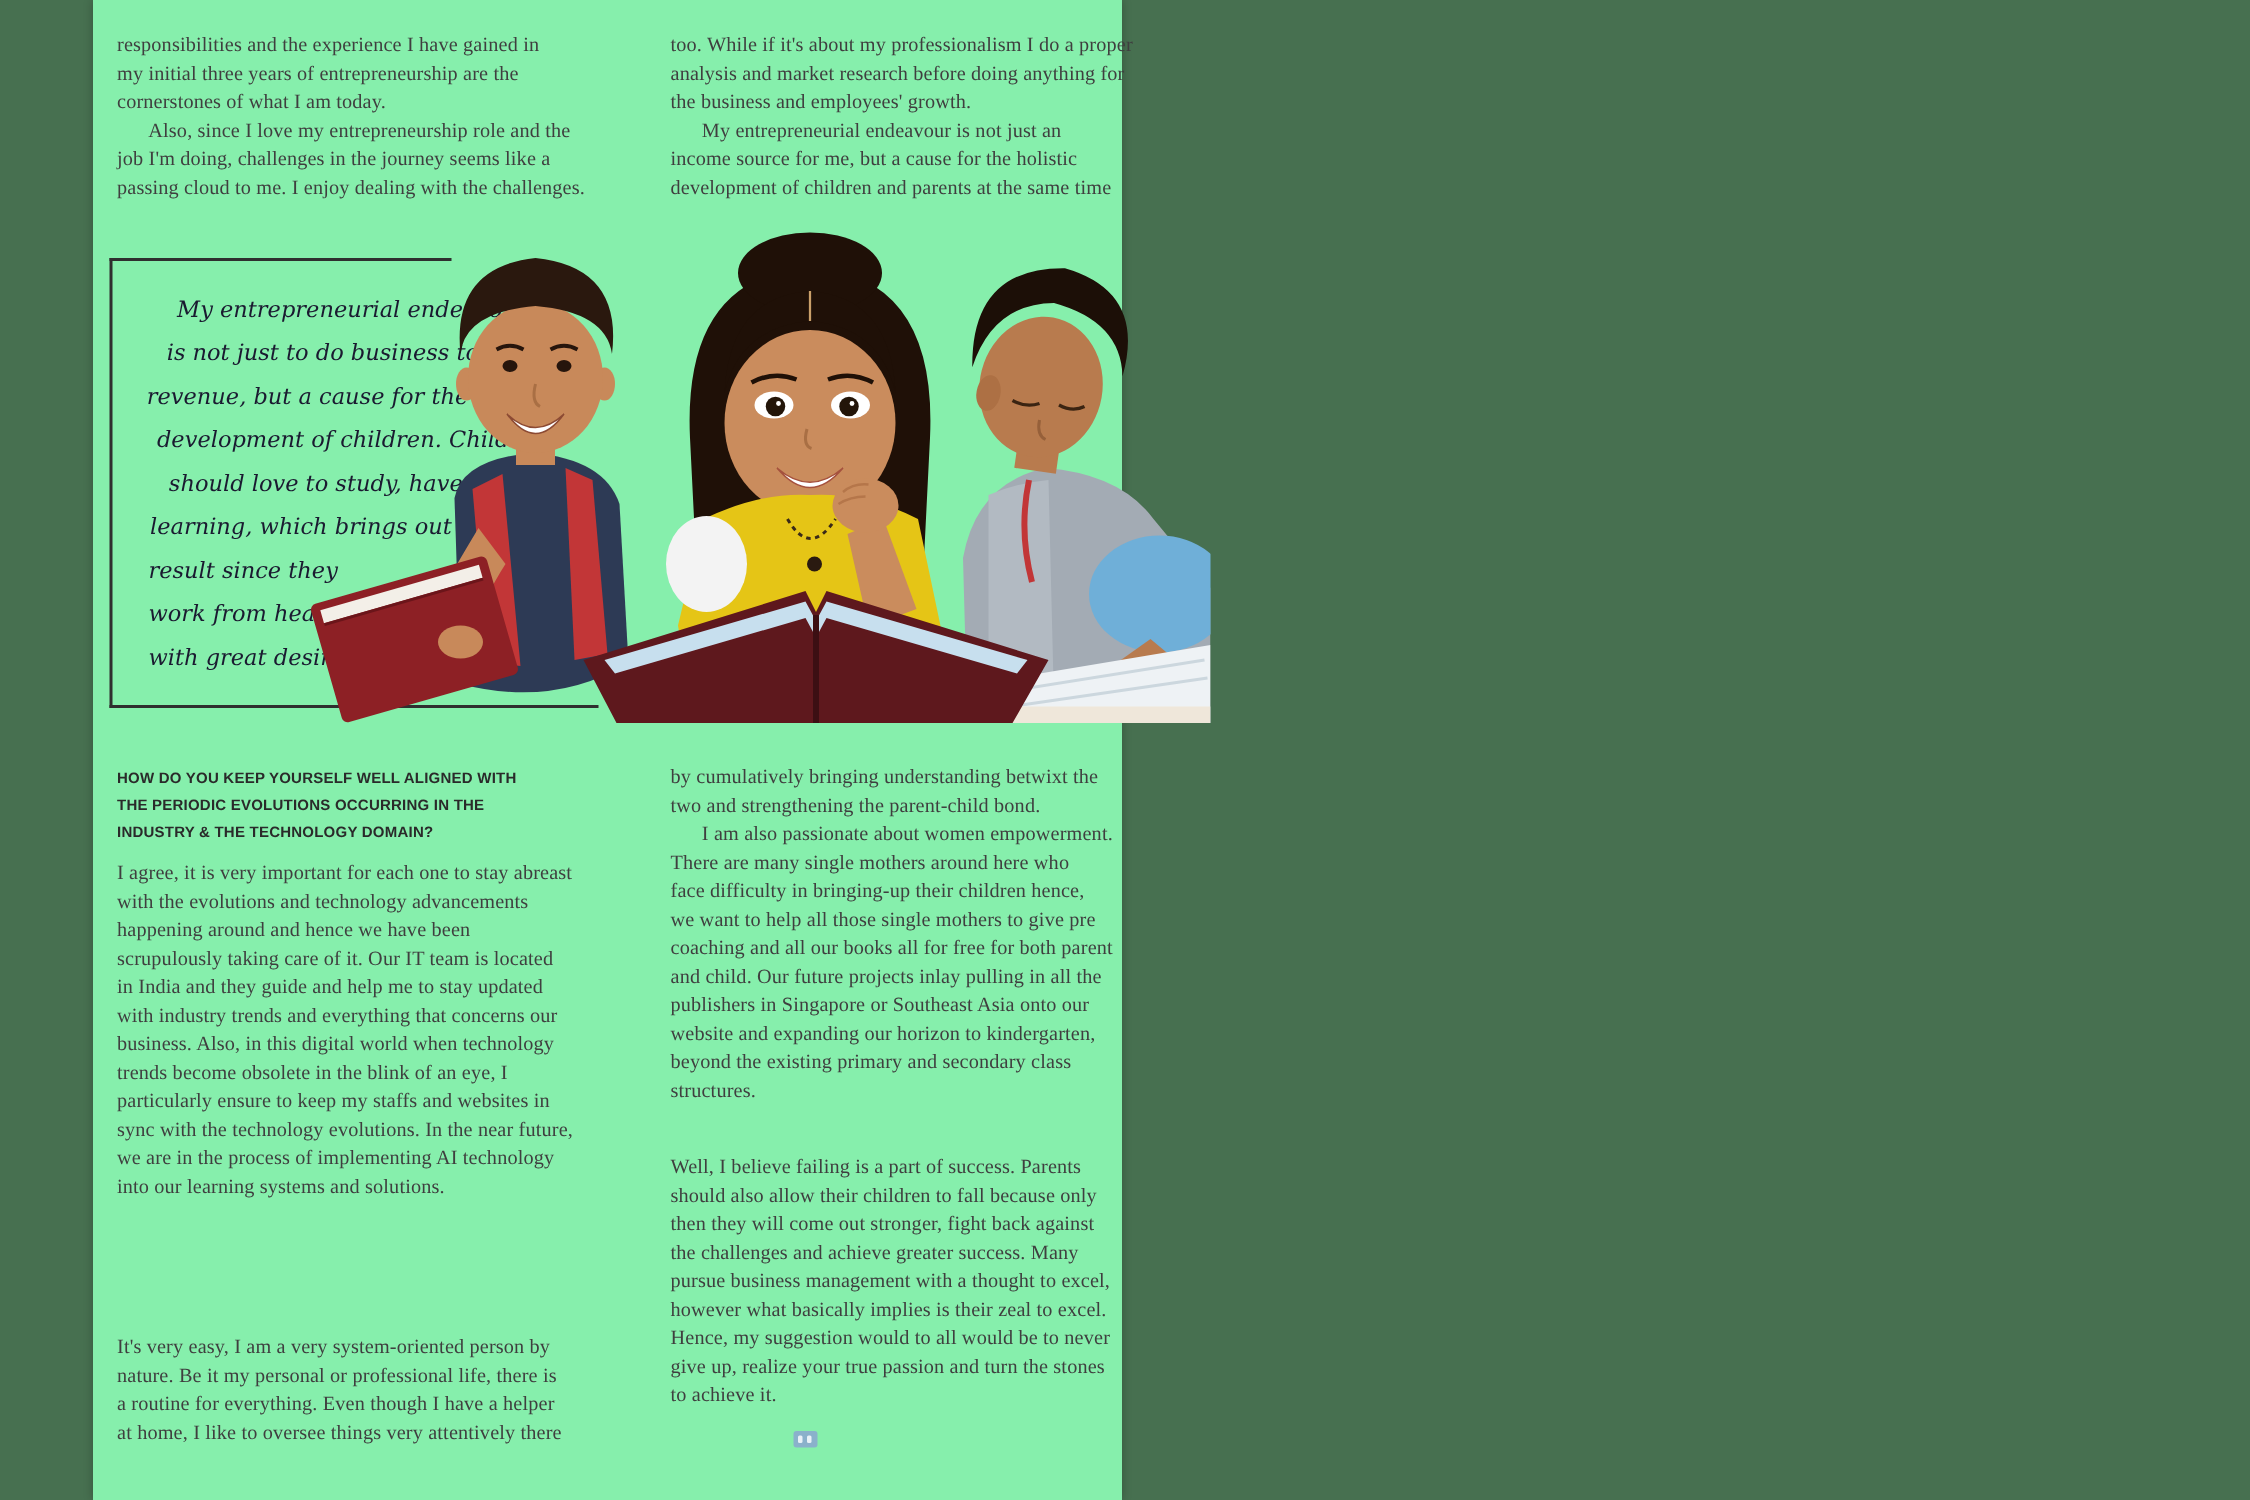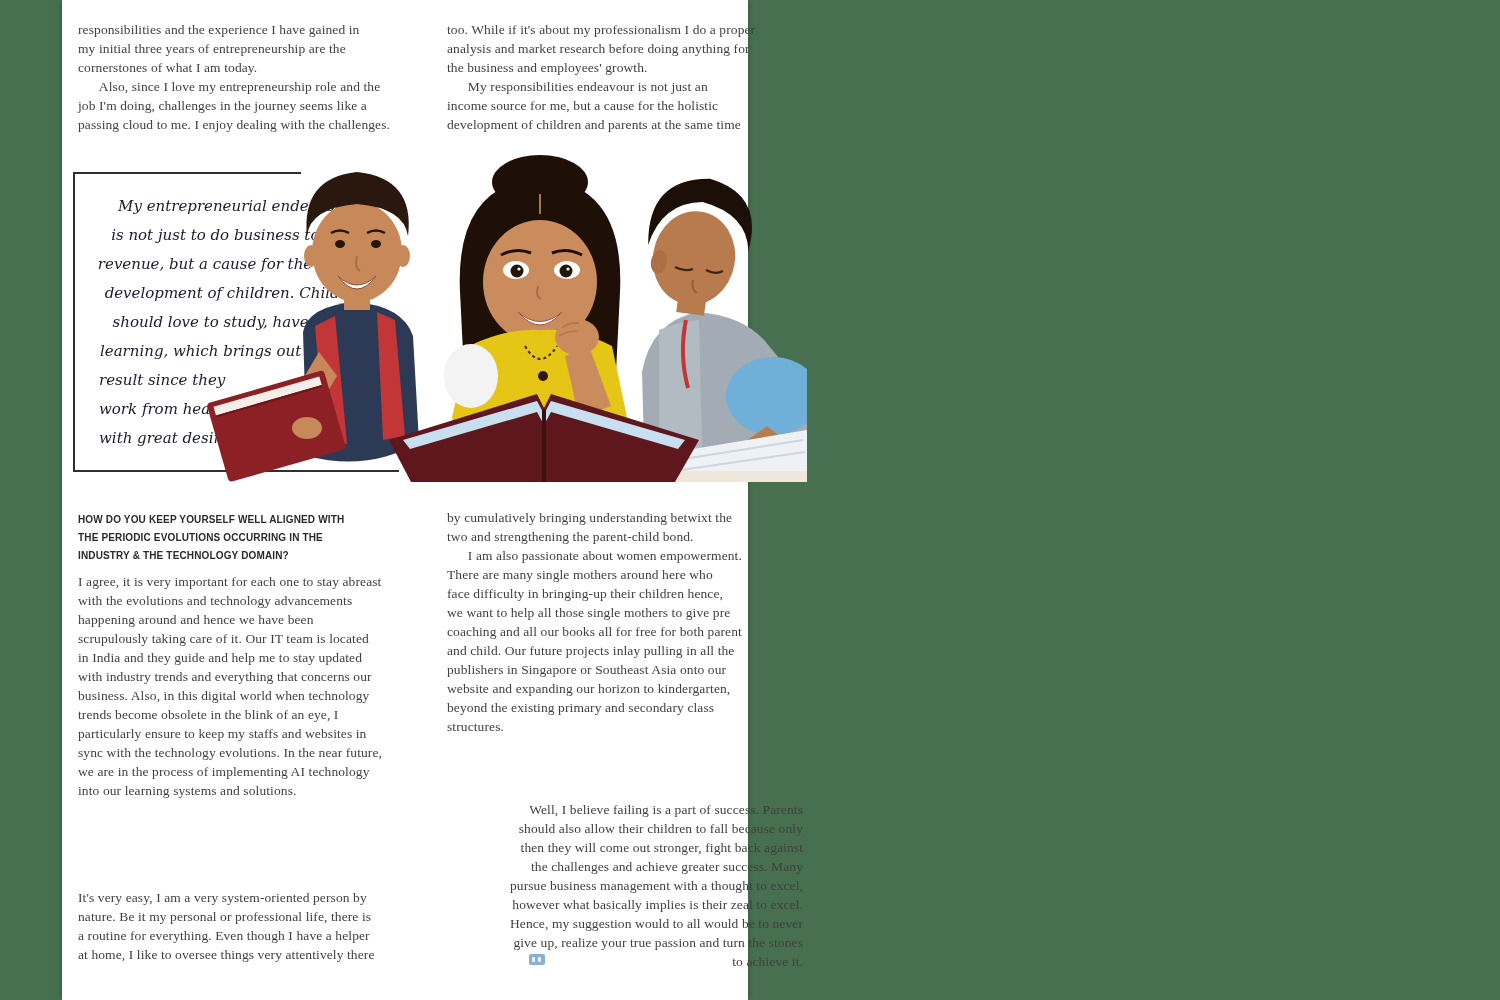--- a/index.html
+++ b/index.html
@@ -3,42 +3,42 @@
 <meta charset="utf-8">
 <style>
   html,body{margin:0;padding:0;}
   body{
     width:1500px;height:1000px;overflow:hidden;position:relative;
     background:#477050;
     font-family:"Liberation Serif", serif;
   }
   .paper{
     position:absolute;left:62px;top:0;width:686px;height:1000px;
-    background:#ffffff;box-shadow:0 0 6px rgba(0,0,0,.25);
+    background:#86efac;box-shadow:0 0 6px rgba(0,0,0,.25);
   }
   
   .txt{
     position:absolute;white-space:pre-wrap;
     font-size:13.5px;line-height:19px;color:#3f3f3f;letter-spacing:.1px;
   }
   
   .heading{
     position:absolute;white-space:pre-wrap;
     font-family:"Liberation Sans", sans-serif;font-weight:bold;
     font-size:10px;line-height:18px;color:#2a2a2a;letter-spacing:.15px;
   }
   #l-intro{left:16px;top:20px;width:368px;}
   #l-q1  {left:16px;top:511px;width:372px;}
   #l-a1  {left:16px;top:560px;width:368px;margin-top:12px;}
   #l-q2  {left:16px;top:799px;width:372px;}
   #l-a2  {left:16px;top:888px;width:368px;}
   #r-intro{left:385px;top:20px;width:356px;}
   #r-cont {left:385px;top:508px;width:356px;}
   #r-q3   {left:385px;top:748px;width:356px;}
-  #r-a3   {left:385px;top:800px;width:356px;text-align:right;}
+  #r-a3   {left:385px;top:768px;width:356px;}
   
   .qb{position:absolute;background:#2f2f2f;}
   .qb-left  {left:11px;top:172px;width:2px;height:300px;}
   .qb-top   {left:11px;top:172px;width:228px;height:2px;}
   .qb-bottom{left:11px;top:470px;width:326px;height:2px;}
   .quote{
     position:absolute;left:23px;width:300px;
     font-family:"DejaVu Serif", serif;font-style:italic;
     font-size:15px;line-height:29px;color:#1a1a30;white-space:pre-line;
   }
@@ -64,21 +64,21 @@
 
   <div id="l-intro" class="txt">responsibilities and the experience I have gained in
 my initial three years of entrepreneurship are the
 cornerstones of what I am today.
       Also, since I love my entrepreneurship role and the
 job I'm doing, challenges in the journey seems like a
 passing cloud to me. I enjoy dealing with the challenges.</div>
   <div id="r-intro" class="txt">too. While if it's about my professionalism I do a proper
 analysis and market research before doing anything for
 the business and employees' growth.
-      My responsibilities endeavour is not just an
+      My entrepreneurial endeavour is not just an
 income source for me, but a cause for the holistic
 development of children and parents at the same time</div>
 
   <div class="qb qb-left"></div>
   <div class="qb qb-top"></div>
   <div class="qb qb-bottom"></div>
 
   <div class="quote p1">My entrepreneurial endeavour
 is not just to do business to earn
 revenue, but a cause for the holistic

